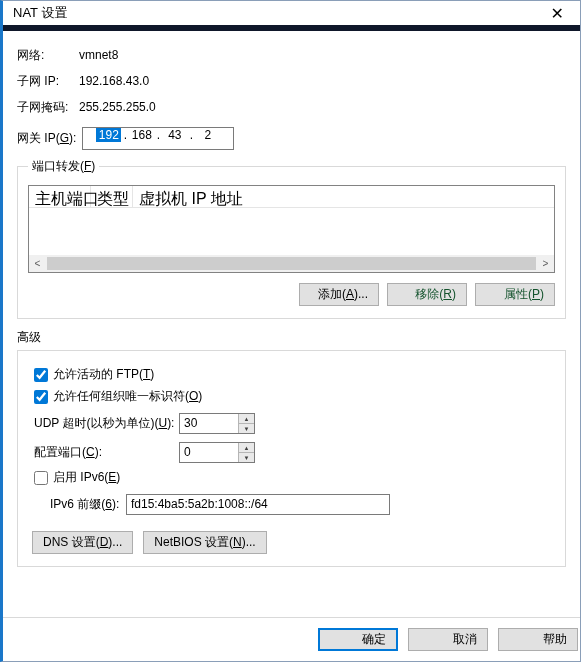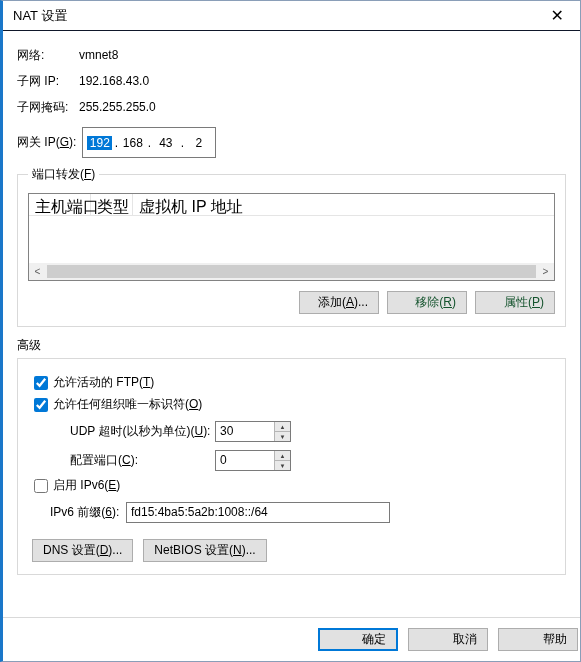--- a/index.html
+++ b/index.html
@@ -14,37 +14,37 @@
     border-left: 3px solid #1a77c9;
     position: relative;
     overflow: hidden;
   }
   .titlebar {
     height: 30px;
     display: flex;
     align-items: center;
     justify-content: space-between;
     padding: 0 10px 0 10px;
-    border-bottom: 1px solid #0f172a;
+    border-bottom: 6px solid #0f172a;
   }
   .title { font-size: 13px; }
   .close-x { font-size: 16px; font-family: Arial,sans-serif; padding: 0 6px; cursor: default; }
 
   .content { padding: 14px 14px 8px 14px; }
   .label-row { display: flex; align-items: center; margin-bottom: 6px; min-height: 20px; }
   .label-col { width: 62px; }
 
   .ip-row { display: flex; align-items: center; margin: 10px 0 8px 0; }
   .ip-label { margin-right: 6px; }
   .ip-box {
     border: 1px solid #7a7a7a;
     display: inline-flex;
-    align-items: center;
-    height: 31px;
-    padding: 0 4px;
+    align-items: flex-start;
+    height: 23px;
+    padding: 0 13px;
   }
   .ip-box span.octet {
     width: 25px;
     text-align: center;
     display: inline-block;
     font-family: Tahoma, sans-serif;
   }
   .ip-box span.dot { width: 8px; text-align: center; display:inline-block;}
   .ip-sel { background: #0078d7; color: #fff; }
 
@@ -111,21 +111,21 @@
     border: 2px solid #0078d7;
     background: #e1e1e1;
   }
 
   .adv-label { margin: 10px 0 4px 0; }
   .check-row { display:flex; align-items:center; margin:5px 0 5px 6px; }
   .check-row input[type=checkbox]{ width:14px;height:14px;margin:0 5px 0 0; accent-color:#0078d7;}
   .check-row label { }
 
   .field-row { display:flex; align-items:center; margin:8px 0 6px 6px; }
-  .field-row .fl { width: 145px; margin-left: 36px; }
+  .field-row .fl { width: 145px; }
   .spin {
     display: inline-flex; align-items: stretch; border:1px solid #7a7a7a; height:21px; width:76px;
   }
   .spin .sval { flex:1; padding:2px 4px; font-family: Tahoma,sans-serif;}
   .spin .sbtns { width:16px; display:flex; flex-direction:column; border-left:1px solid #b5b5b5;}
   .spin .sbtns div { flex:1; background:#e9e9e9; display:flex;align-items:center;justify-content:center; font-size:6px; color:#404040; border-bottom:1px solid #b5b5b5;}
   .spin .sbtns div:last-child{border-bottom:none;}
 
   .ipv6-row { margin: 8px 0 6px 22px; display:flex; align-items:center; }
   .ipv6-label { width: 76px; }

